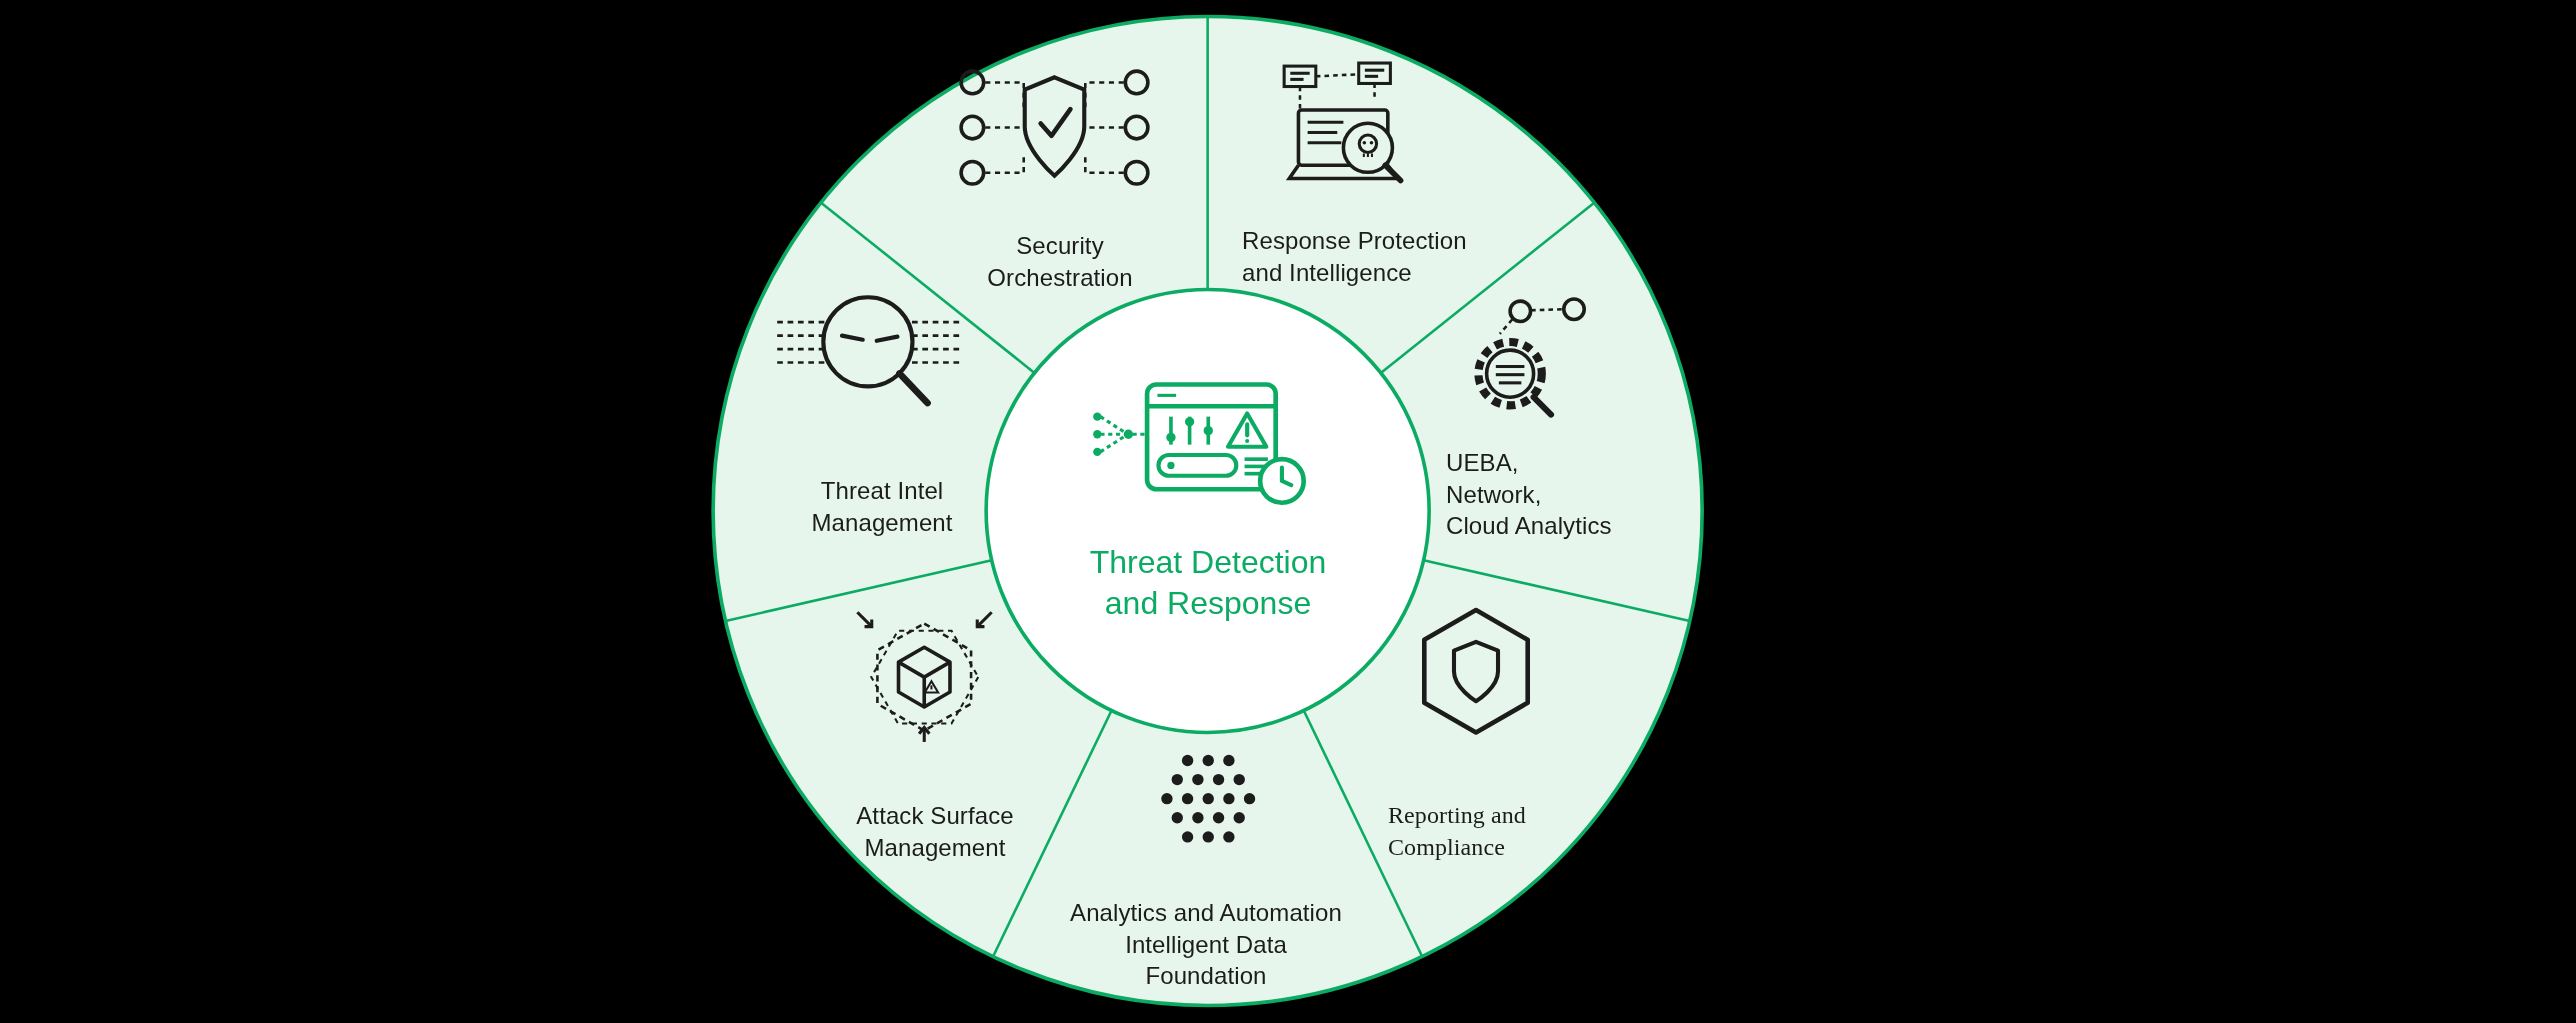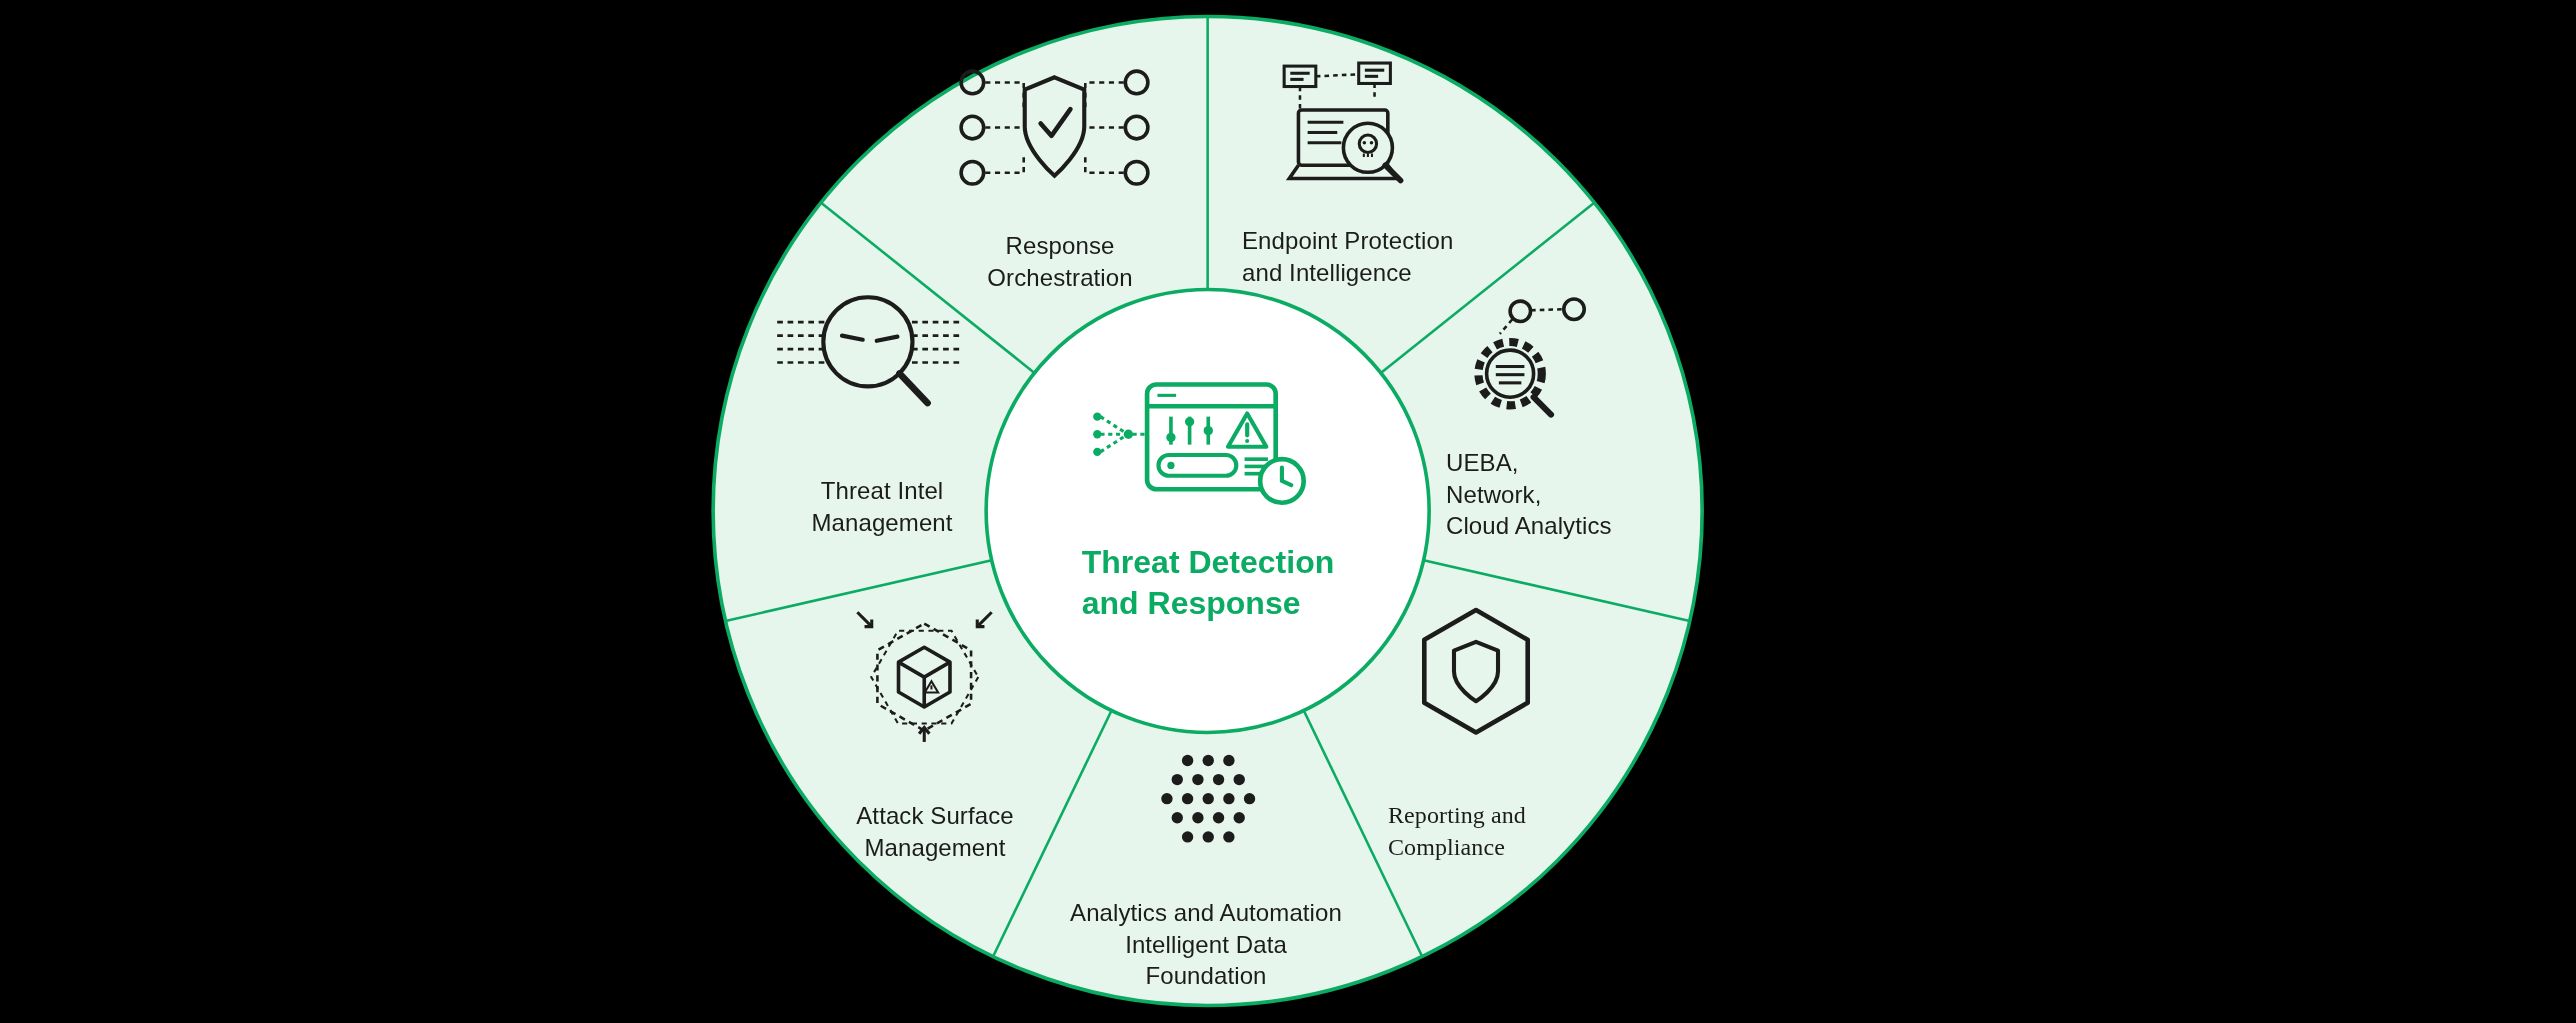--- a/index.html
+++ b/index.html
@@ -31,24 +31,25 @@
     line-height: 1.32;
     letter-spacing: 0.1px;
   }
   .label.centered {
     transform: translateX(-50%);
     text-align: center;
   }
   .center-title {
     position: absolute;
     transform: translateX(-50%);
+    text-align: center;
     white-space: pre-line;
     color: #0cab64;
     font-size: 32px;
-    font-weight: bold;
+    font-weight: normal;
     line-height: 1.27;
   }
   svg.icon { position: absolute; display: block; }
 </style>
 </head>
 <body>
 
 <div class="stage">
 
   <svg class="wheel-svg" viewBox="0 0 5000 1986">
@@ -78,21 +79,21 @@
           <path d="M55,120 H125"></path>
           <path d="M55,208 H130 V170"></path>
         <path d="M325,32 H250 V80"></path>
           <path d="M325,120 H255"></path>
           <path d="M325,208 H250 V170"></path>
       </g>
       <path d="M190,22 L248,46 V118 C248,164 190,214 190,214 C190,214 132,164 132,118 V46 Z" stroke-width="8"></path>
       <path d="M163,112 L184,136 L221,84" stroke-width="9" stroke-linecap="round" stroke-linejoin="round"></path>
     </g>
   </svg>
-  <div class="label centered" style="left:1060px; top:230px;">Response
+  <div class="label centered" style="left:1060px; top:230px;">Security
 Orchestration</div>
 
   <svg class="icon" style="left:1277px; top:61px; width:143px;" viewBox="0 0 280 260">
     <g stroke="#1c1c1c" stroke-width="6" fill="none">
       <rect x="14" y="10" width="62" height="40"></rect>
       <line x1="26" y1="24" x2="64" y2="24"></line>
         <line x1="26" y1="36" x2="52" y2="36"></line>
       <rect x="160" y="4" width="62" height="40"></rect>
       <line x1="172" y1="18" x2="210" y2="18"></line>
         <line x1="172" y1="30" x2="198" y2="30"></line>
@@ -107,21 +108,21 @@
       <line x1="60" y1="160" x2="126" y2="160"></line>
       <path d="M42,204 L24,230 H236 L217,204" stroke-width="7"></path>
       <circle cx="178" cy="170" r="48" fill="#e7f6ed" stroke-width="7"></circle>
       <line x1="212" y1="204" x2="242" y2="234" stroke-width="11" stroke-linecap="round"></line>
       <circle cx="178" cy="162" r="17"></circle>
       <circle cx="171" cy="160" r="3.5" fill="#1c1c1c" stroke="none"></circle>
       <circle cx="185" cy="160" r="3.5" fill="#1c1c1c" stroke="none"></circle>
       <path d="M170,181 v7 M178,181 v7 M186,181 v7" stroke-width="4"></path>
     </g>
   </svg>
-  <div class="label" style="left:1242px; top:225px;">Endpoint Protection
+  <div class="label" style="left:1242px; top:225px;">Response Protection
 and Intelligence</div>
 
   <svg class="icon" style="left:1459px; top:297px; width:138px;" viewBox="0 0 270 240">
     <g stroke="#1c1c1c" fill="none">
       <circle cx="120" cy="28" r="20" stroke-width="7"></circle>
       <circle cx="225" cy="24" r="20" stroke-width="7"></circle>
       <g stroke-dasharray="9 8" stroke-width="5">
         <line x1="141" y1="26" x2="204" y2="24"></line>
         <line x1="104" y1="44" x2="80" y2="72"></line>
       </g>

